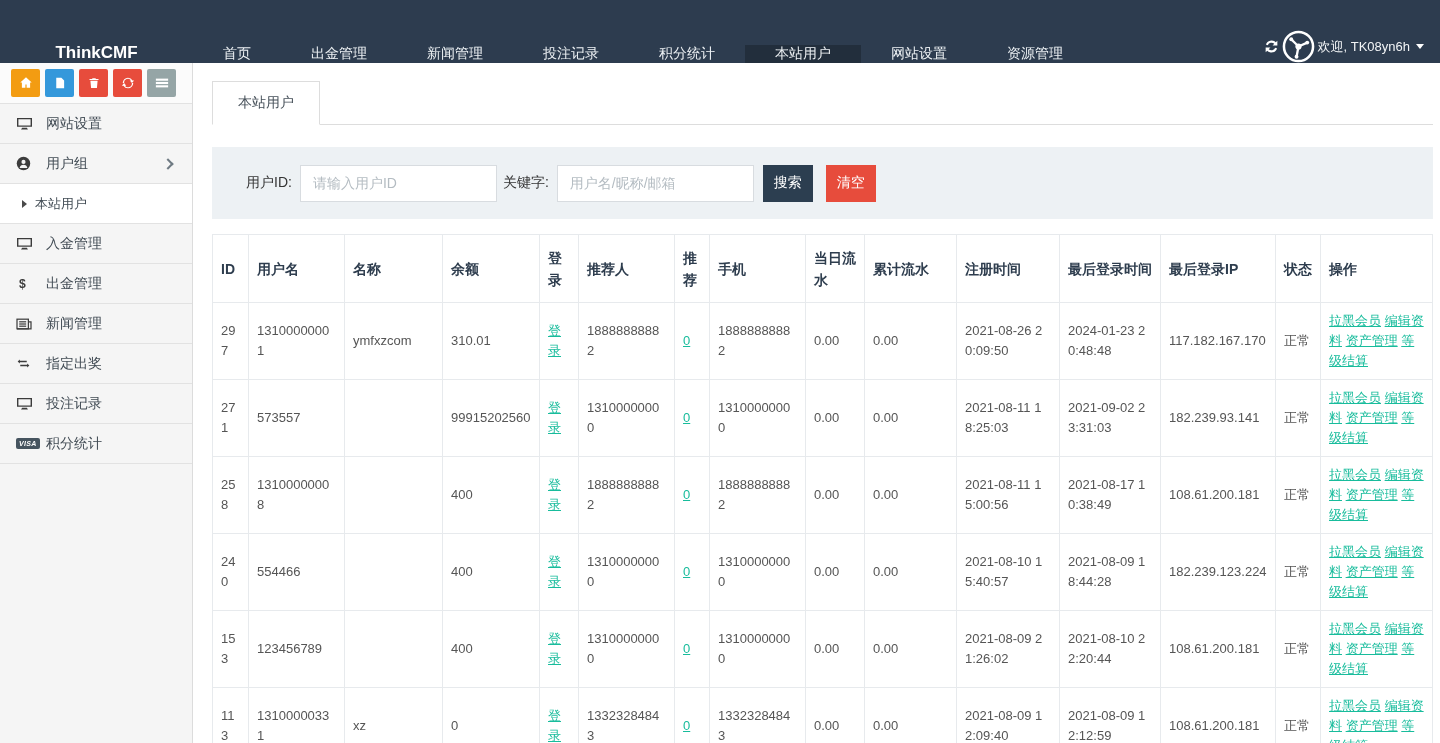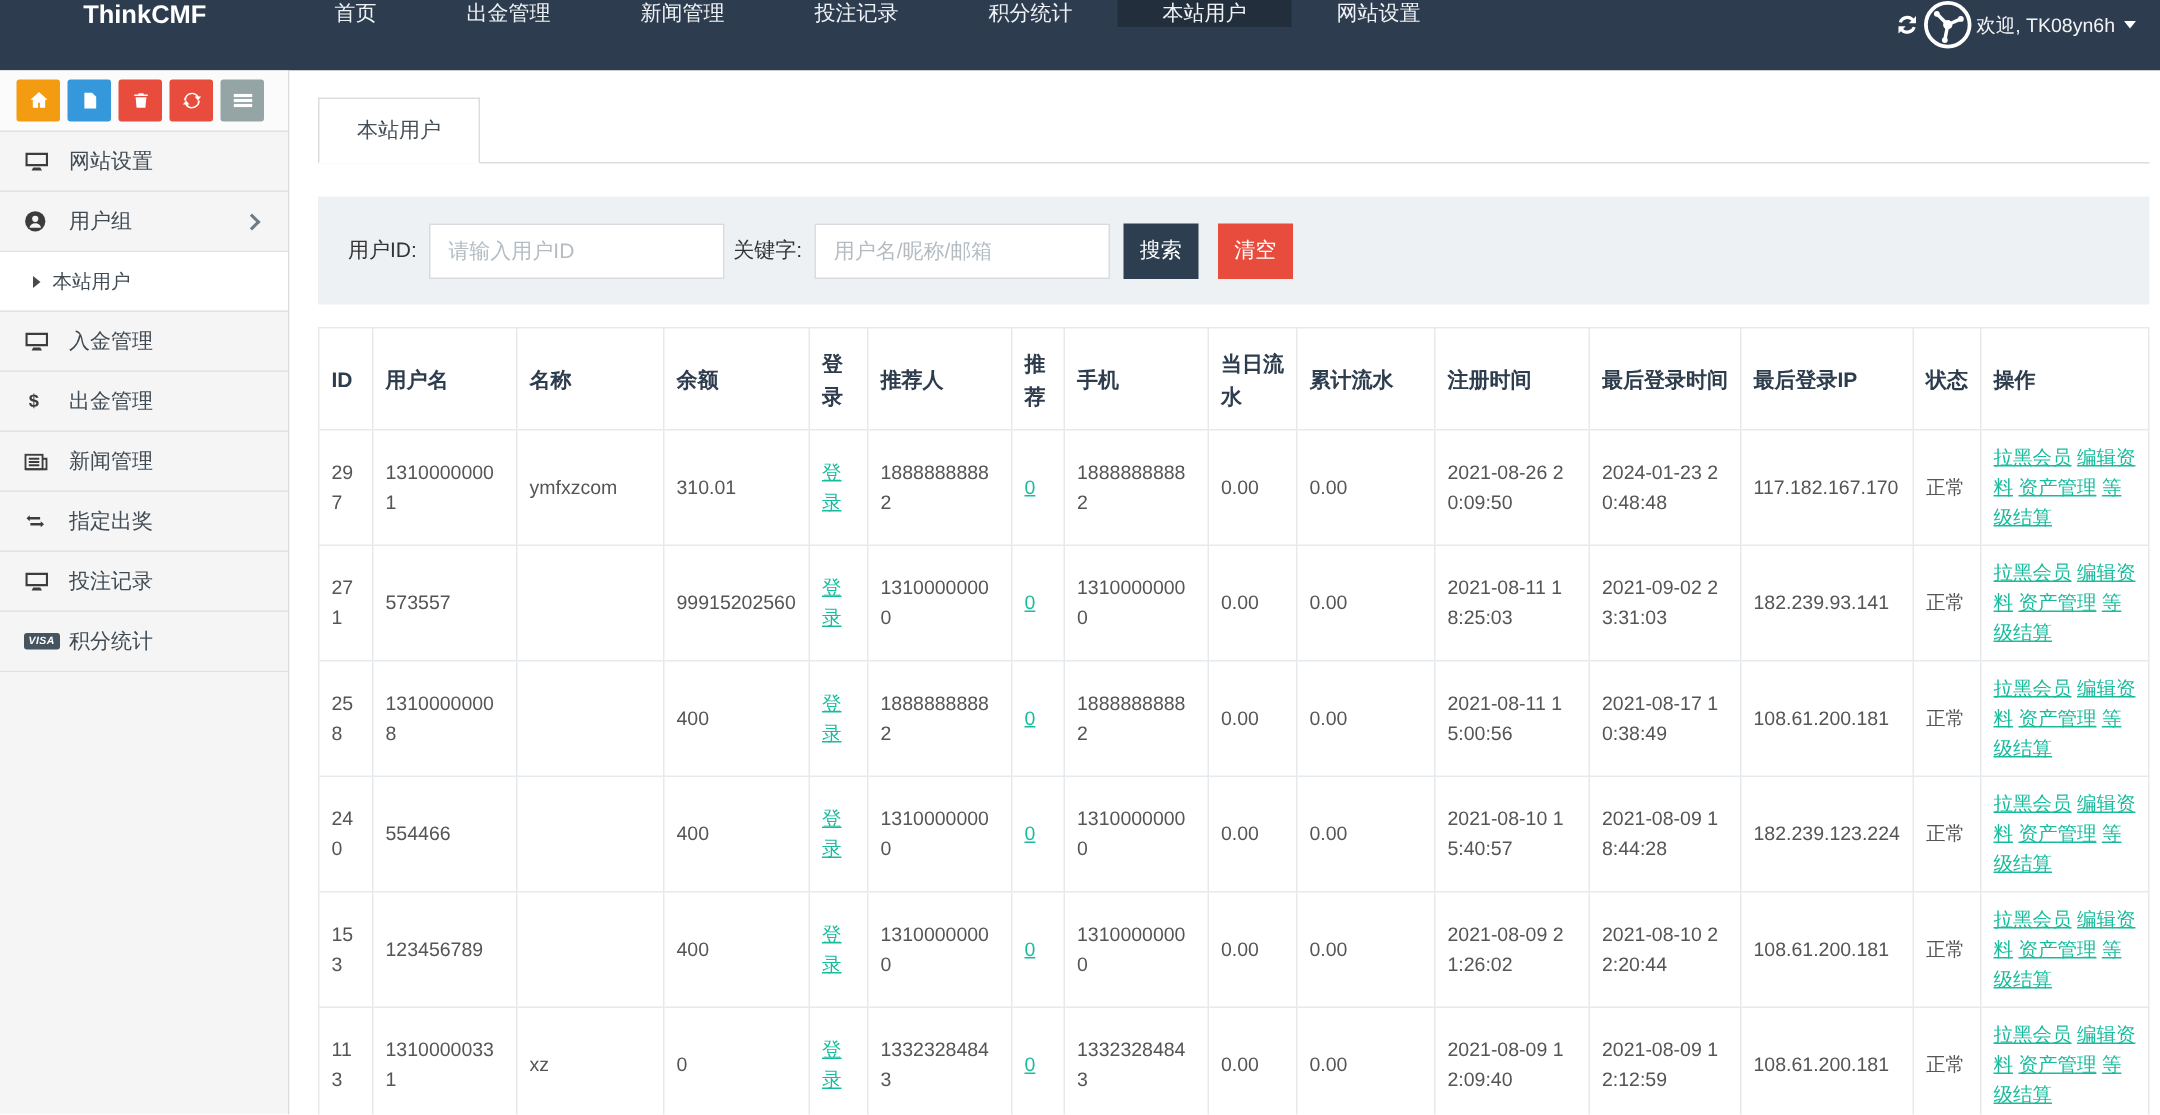--- a/index.html
+++ b/index.html
@@ -4,21 +4,21 @@
 <style>
   * { box-sizing: border-box; }
   html,body { margin:0; padding:0; }
   body {
     width:1440px; height:743px; overflow:hidden; background:#fff;
     font-family:"Liberation Sans", sans-serif;
     --navbar:#2d3c4f; --navbar-active:#222e3c; --teal:#18bc9c;
     --dark:#2c3e50; --red:#e74c3c; --panel:#edf1f4;
   }
   
-  .navbar { height:47px; background:var(--navbar); display:flex; align-items:flex-start; }
+  .navbar { height:63px; background:var(--navbar); display:flex; align-items:flex-end; }
   .brand { width:193px; color:#fff; font-size:17px; font-weight:bold;
            display:flex; align-items:center; justify-content:center; cursor:pointer; }
   .nav-menu { display:flex; align-items:stretch; }
   .nav-item { padding:0 30px; display:flex; align-items:center; color:#eef2f5;
               font-size:14px; cursor:pointer; white-space:nowrap; }
   .nav-item.active { background:var(--navbar-active); }
   .nav-right { margin-left:auto; display:flex; align-items:center; gap:2px;
                padding-right:16px; color:#fff; }
   .nav-ico { display:inline-flex; cursor:pointer; color:#fff; }
   .nav-ava { display:inline-flex; cursor:pointer; }
@@ -42,21 +42,21 @@
   .caret-r { width:0; height:0; border-left:5px solid #4a4a4a; border-top:4px solid transparent;
              border-bottom:4px solid transparent; margin-right:8px; }
   .visa-badge { background:#46545f; color:#fff; font-size:7px; font-weight:bold; font-style:italic;
                 padding:2px 3px; border-radius:2px; letter-spacing:.3px; }
   
   .main { flex:1; padding:0 8px 0 19px; background:#fff; }
   .tabbar { margin-top:18px; border-bottom:1px solid #ddd; display:flex; }
   .tab { background:#fff; border:1px solid #ddd; border-bottom:1px solid #fff; margin-bottom:-1px;
          padding:12px 25px; font-size:14px; color:#454f58; cursor:pointer; }
   .search-panel { margin-top:22px; height:72px; background:var(--panel); display:flex;
-                  align-items:center; padding-left:20px; }
+                  align-items:center; padding-left:34px; }
   .s-label { font-size:14px; color:#333; margin-right:8px; white-space:nowrap; }
   .lb2 { margin-left:6px; }
   .s-input { width:197px; height:37px; border:1px solid #d8dce0; padding:0 12px; font-size:14px;
              color:#333; background:#fff; outline:none; font-family:"Liberation Sans",sans-serif; }
   .s-input::placeholder { color:#b4bcc2; }
   .btn { height:37px; padding:0 11px; border:none; color:#fff; font-size:14px; cursor:pointer;
          font-family:"Liberation Sans",sans-serif; }
   .btn-search { background:var(--dark); margin-left:9px; }
   .btn-clear { background:var(--red); margin-left:13px; }
   
@@ -75,20 +75,21 @@
 <header class="navbar">
   <div class="brand">ThinkCMF</div>
   <nav class="nav-menu" id="main-nav">
       <div class="nav-item">首页</div>
       <div class="nav-item">出金管理</div>
       <div class="nav-item">新闻管理</div>
       <div class="nav-item">投注记录</div>
       <div class="nav-item">积分统计</div>
       <div class="nav-item active">本站用户</div>
       <div class="nav-item">网站设置</div>
+      <div class="nav-item">资源管理</div>
     </nav>
   <div class="nav-right">
     <span class="nav-ico" id="refresh-ico">
         <svg viewBox="0 0 16 16" width="17" height="17" fill="currentColor">
           <path d="M2.7 6.2A5.6 5.6 0 0 1 12 4l1.5-1.5V7H9l1.6-1.6a3.8 3.8 0 0 0-6.1 1.4z"></path>
           <path d="M13.3 9.8A5.6 5.6 0 0 1 4 12l-1.5 1.5V9H7L5.4 10.6a3.8 3.8 0 0 0 6.1-1.4z"></path>
         </svg>
       </span>
     <span class="nav-ava" id="avatar-ico">
         <svg viewBox="0 0 34 34" width="33" height="33">

